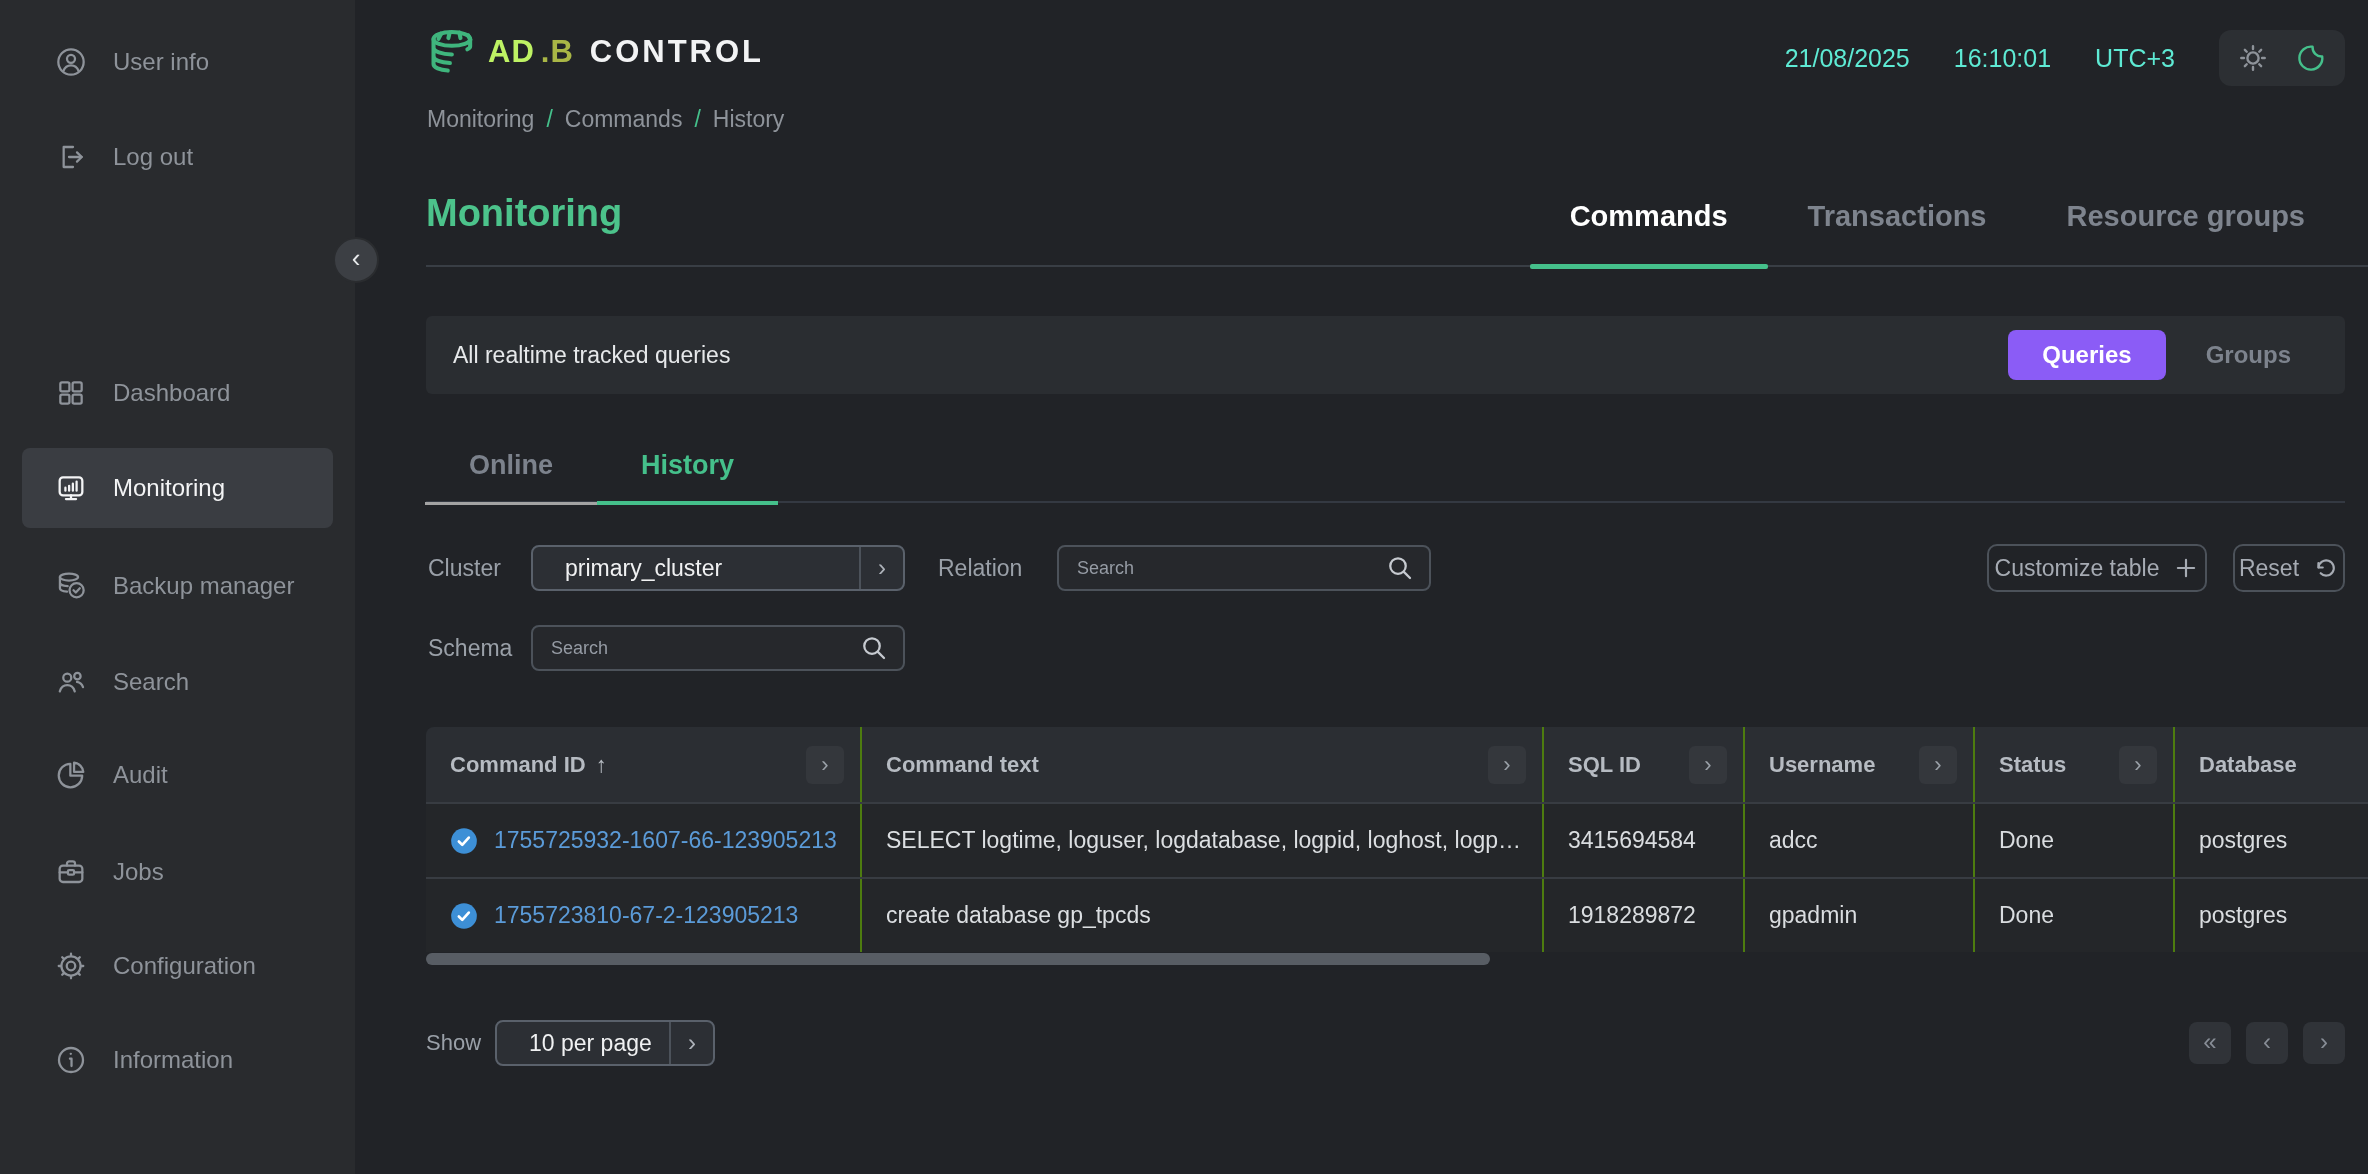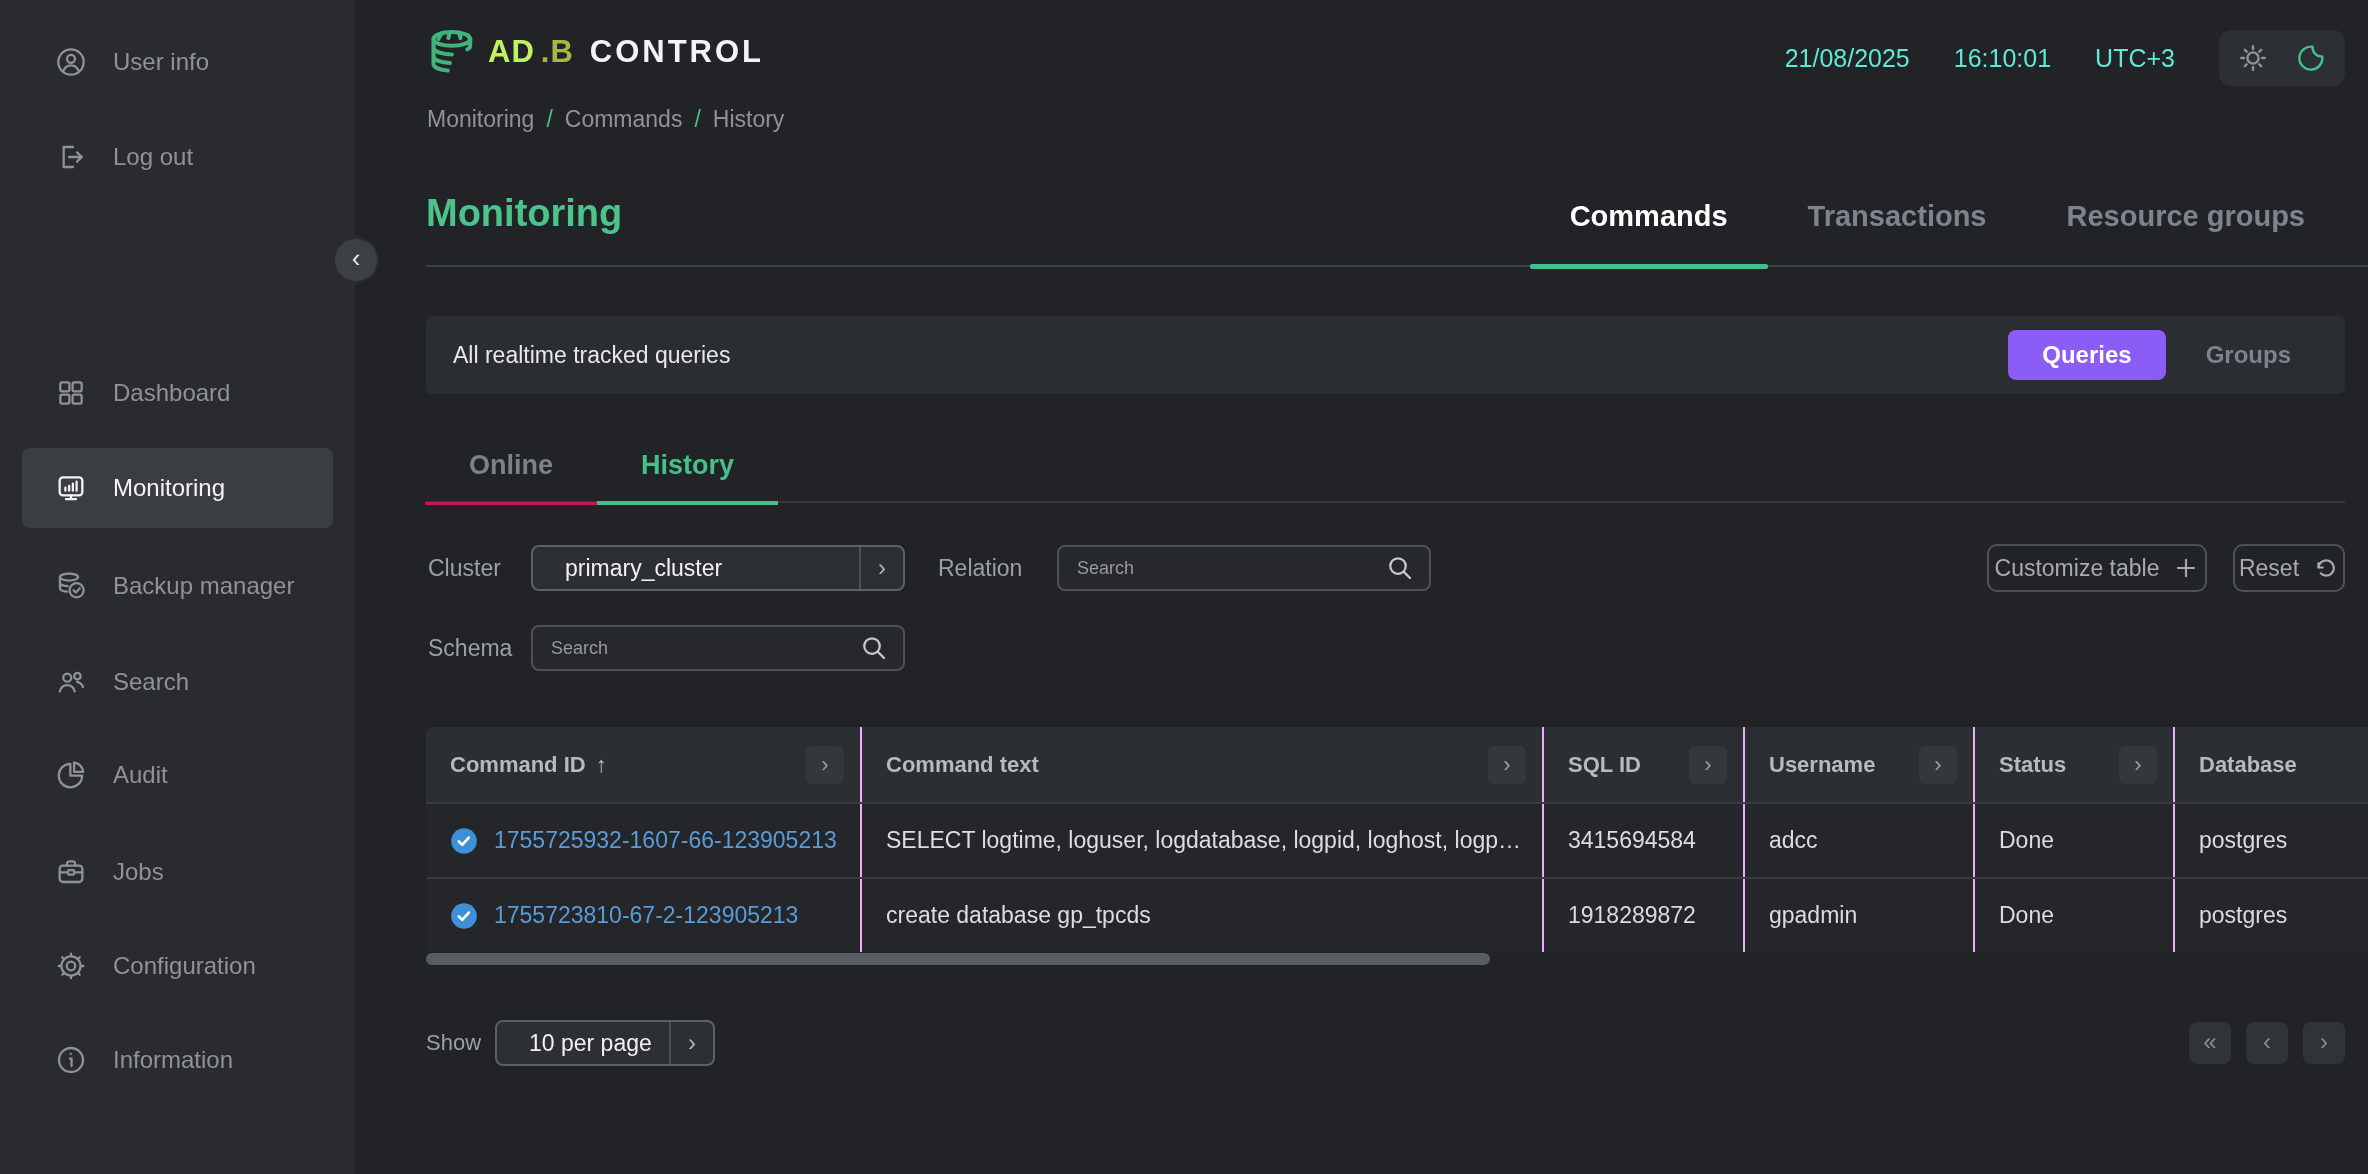--- a/index.html
+++ b/index.html
@@ -79,21 +79,21 @@
   .banner-text { margin-left:27px; font-size:23px; color:#e6e8ea; }
   .banner-right { margin-left:auto; display:flex; align-items:center; gap:34px; margin-right:48px; }
   .seg-btn { font-size:24px; font-weight:bold; cursor:pointer; }
   .seg-btn.on { background:#8b5cf6; color:#ffffff; border-radius:8px; padding:11px 34px; }
   .seg-btn.off { color:#7d838d; padding:11px 6px; }
 
   
   .subtabs-line { position:absolute; left:71px; right:23px; top:501px; height:2px; background:#343942; }
   .subtabs { position:absolute; left:70px; top:440px; display:flex; }
   .subtab { font-size:27px; font-weight:bold; padding:10px 44px 20px 44px; cursor:pointer;
-            border-bottom:3px solid #be185d; color:#7c828c; }
+            border-bottom:3px solid #a3a3a3; color:#7c828c; }
   .subtab.active { color:#45c08b; border-bottom:4px solid #45c08b; }
 
   
   .f-label { position:absolute; font-size:23px; color:#9aa0a8; height:46px;
              display:flex; align-items:center; }
   .select-box { position:absolute; height:46px; background:#2c2f34; border:2px solid #5a616b;
                 border-radius:8px; display:flex; align-items:center; cursor:pointer; }
   .select-box .val { padding-left:32px; font-size:23px; color:#f0f1f2; flex:1; white-space:nowrap; }
   .select-box .chev { width:44px; height:100%; border-left:2px solid #4c525a;
                       display:flex; align-items:center; justify-content:center;
@@ -114,21 +114,21 @@
   .ghost-btn svg { width:26px; height:26px; stroke:#a6abb3; fill:none; stroke-width:2;
                    stroke-linecap:round; stroke-linejoin:round; }
 
   
   .table-wrap { position:absolute; left:71px; right:0; top:727px; height:225px;
                 overflow:hidden; border-radius:8px 0 0 0; }
   .trow { display:flex; width:2060px; }
   .thead { background:#2b2e33; height:75px; }
   .tbody-row { background:#242629; height:75px; border-top:2px solid #383c42; }
   .cell { flex:0 0 auto; display:flex; align-items:center; padding:0 16px 0 24px;
-          border-right:2px solid #f0abfc; font-size:23px; overflow:hidden; white-space:nowrap; }
+          border-right:2px solid #4d7c0f; font-size:23px; overflow:hidden; white-space:nowrap; }
   .cell:last-child { border-right:none; }
   .c0{width:436px;} .c1{width:682px;} .c2{width:201px;} .c3{width:230px;} .c4{width:200px;} .c5{width:311px;}
   .th-label { color:#b6bbc2; font-weight:bold; font-size:22px; }
   .sort { color:#b6bbc2; font-size:22px; margin-left:10px; }
   .col-chev { margin-left:auto; width:38px; height:38px; border-radius:6px; background:#34373c;
               color:#9aa0a8; font-size:22px; display:flex; align-items:center; justify-content:center;
               cursor:pointer; }
   .check { width:28px; height:28px; margin-right:16px; flex:0 0 28px; }
   .link { color:#5b9bd8; cursor:pointer; }
   .cmdtext { color:#dcdfe2; text-overflow:ellipsis; overflow:hidden; }

